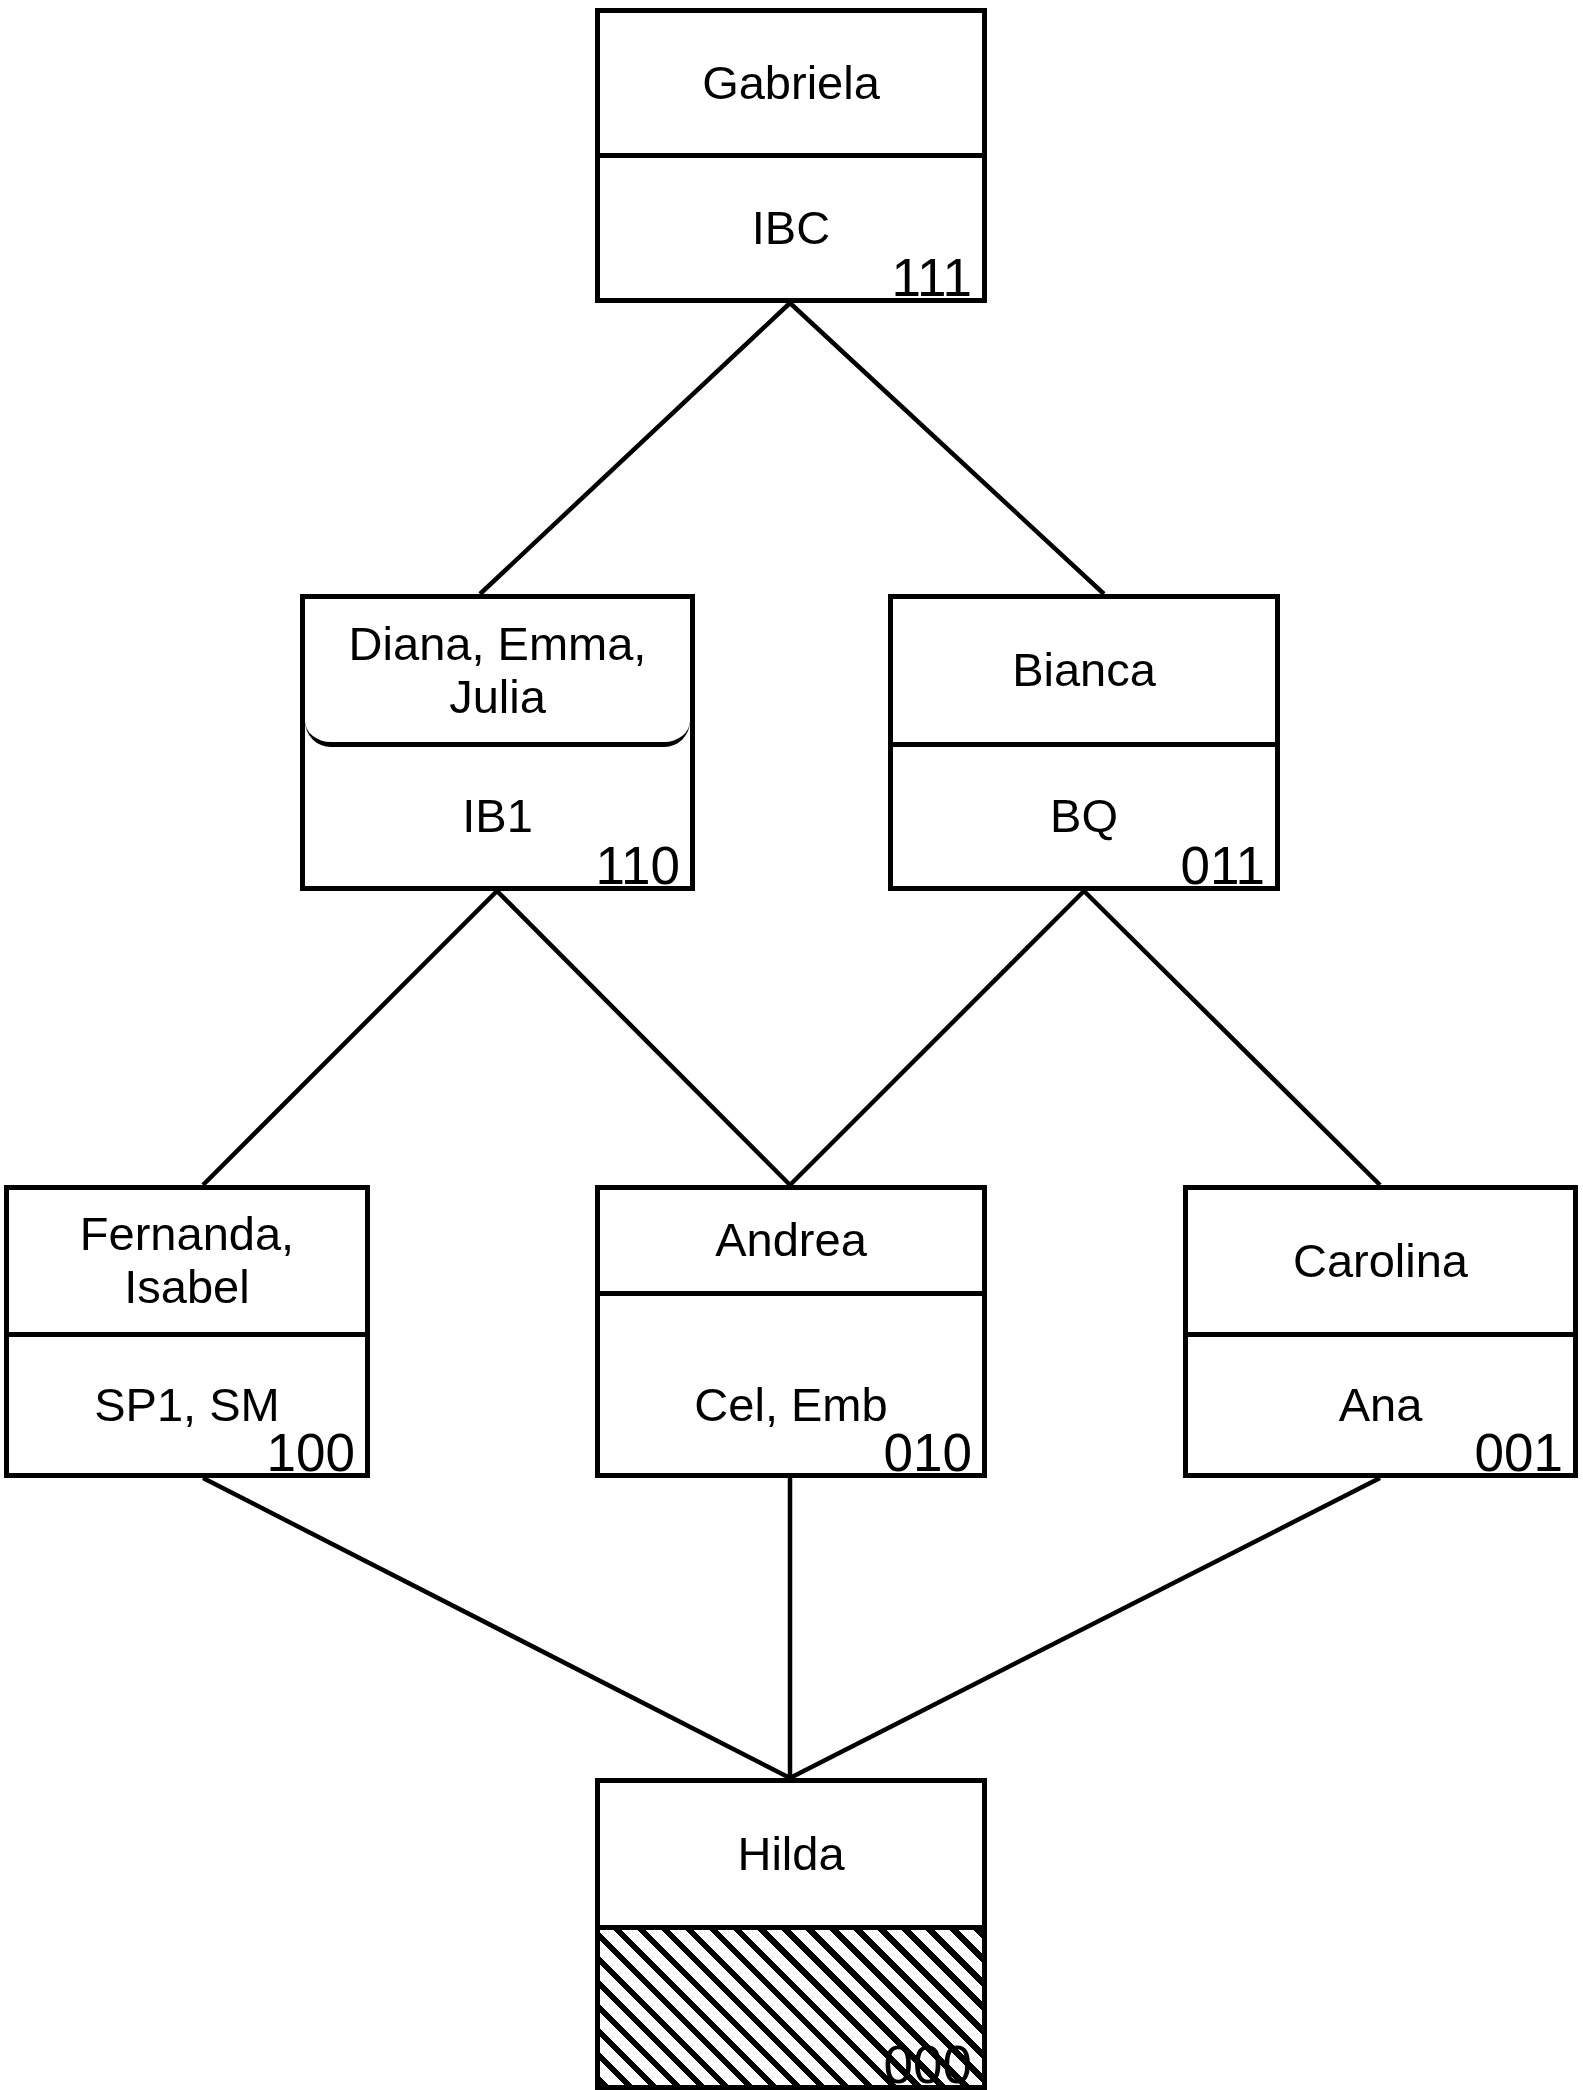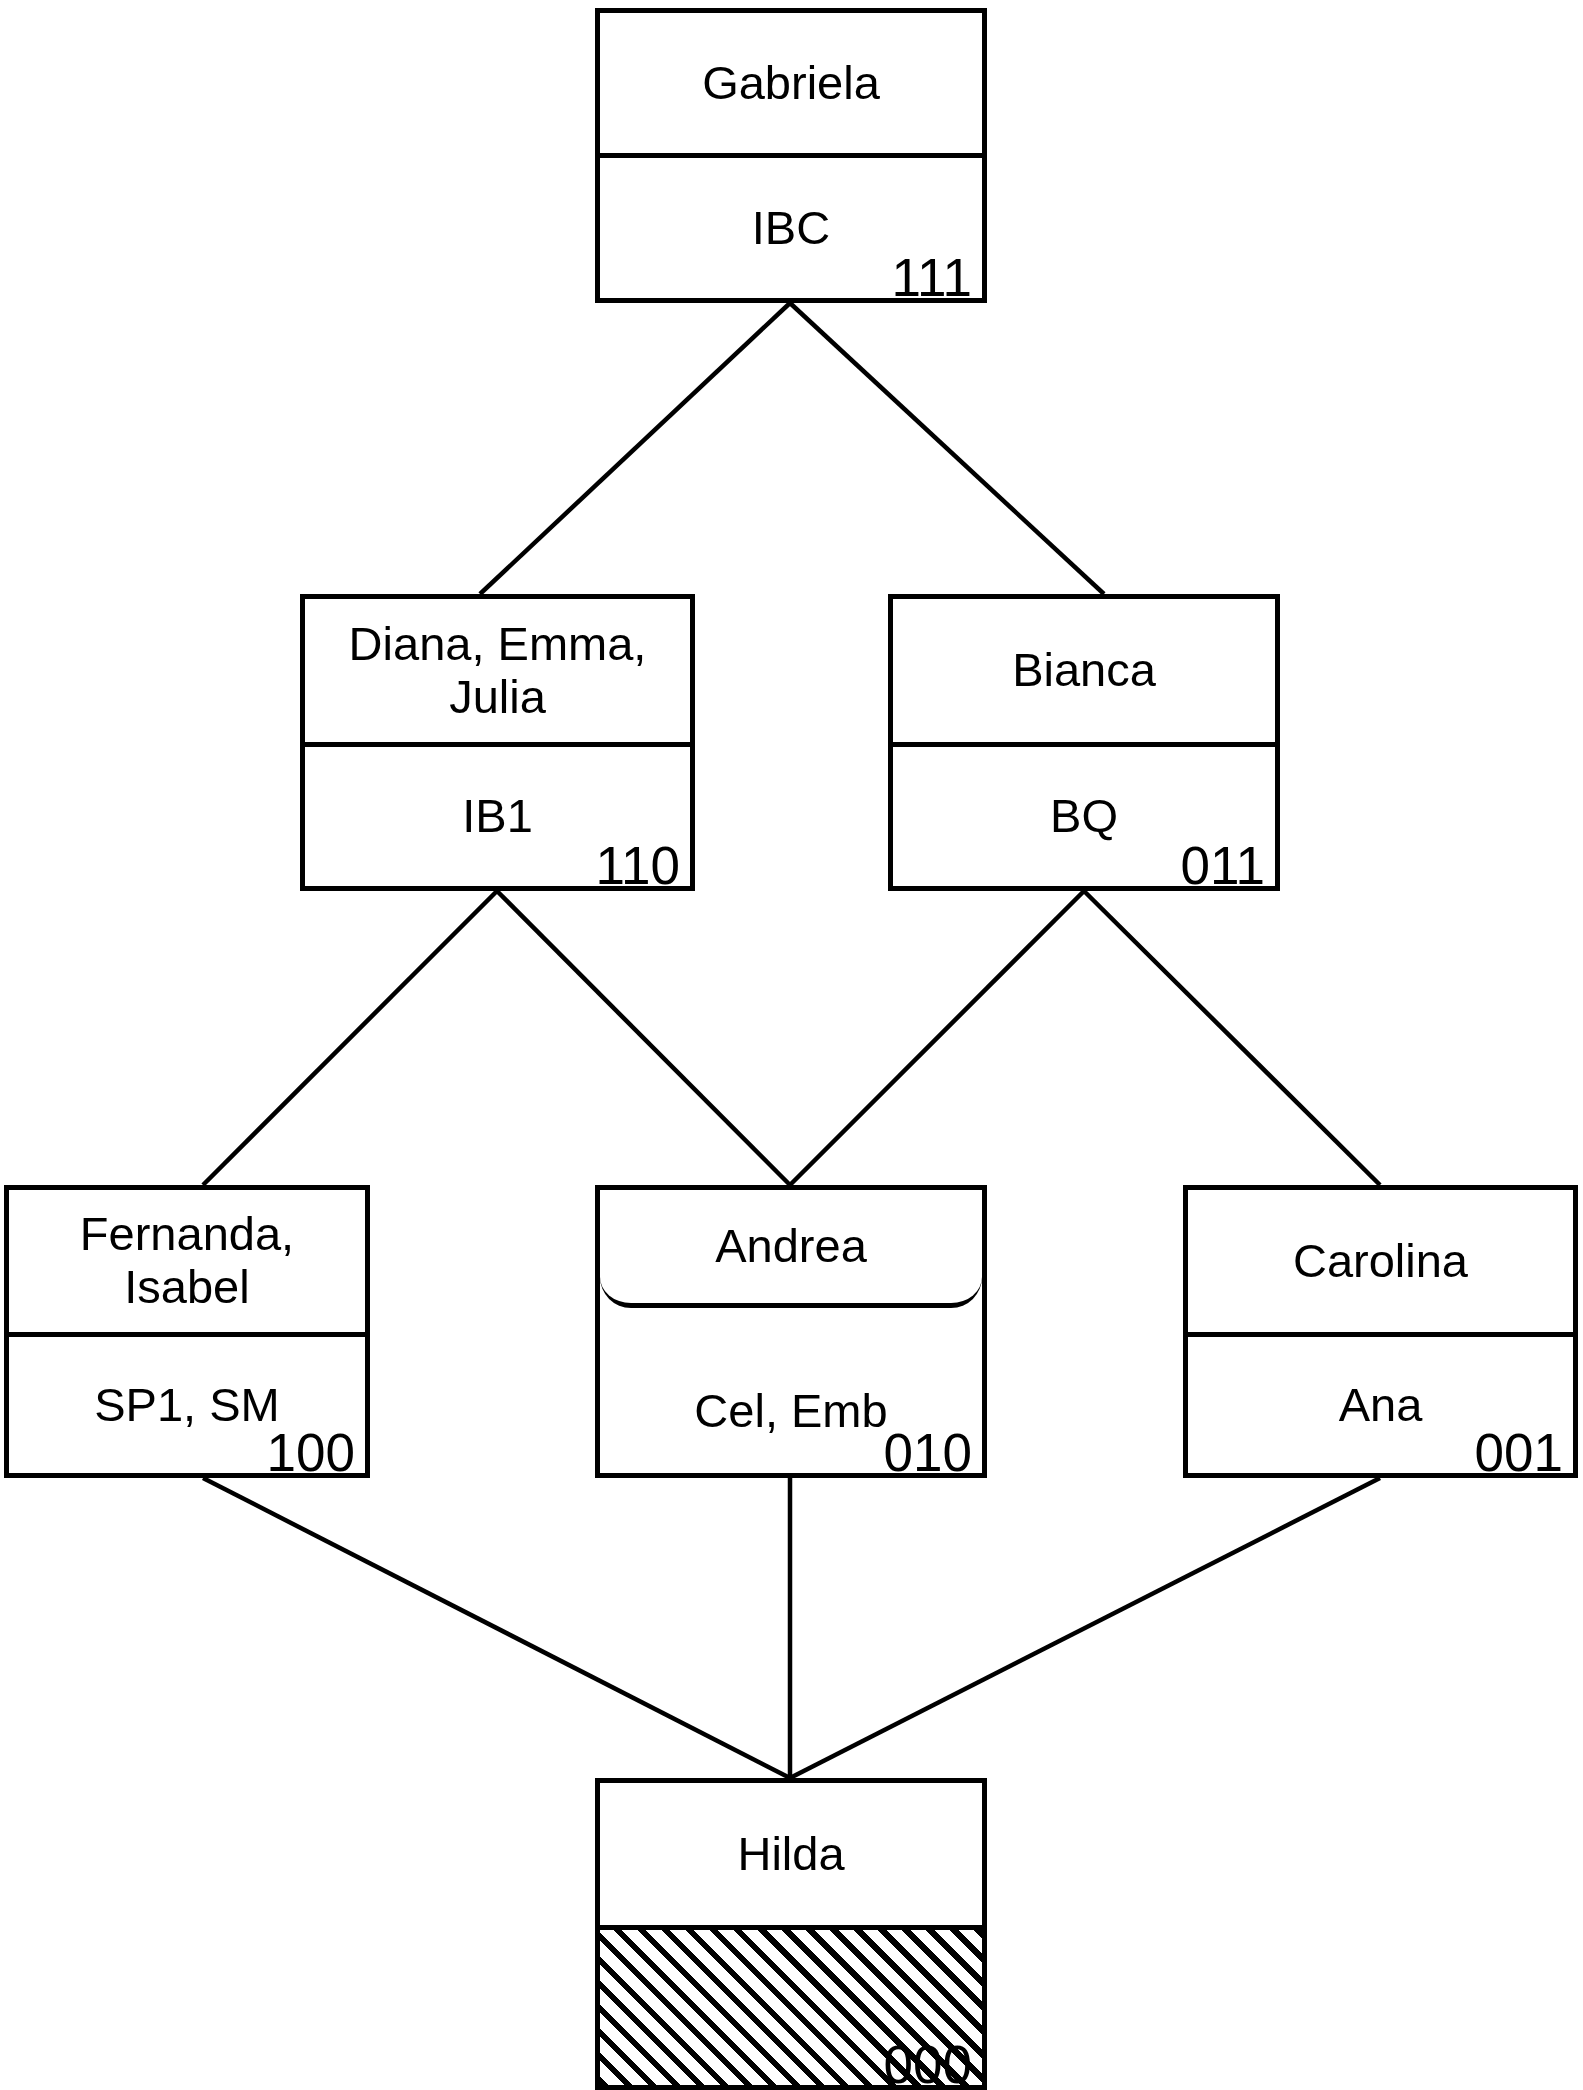--- a/index.html
+++ b/index.html
@@ -97,42 +97,42 @@
 
   <div id="node-layer">
       <div class="node" style="left: 595px; top: 8px; width: 392px; height: 295px;">
         <div class="node-objects" style="height: 145px;">Gabriela</div>
         <div class="node-attrs" style="flex: 1 1 auto;">
           <span>IBC</span>
           <span class="node-code">111</span>
         </div>
       </div>
       <div class="node" style="left: 300px; top: 594px; width: 395px; height: 297px;">
-        <div class="node-objects" style="height: 148px;">Diana, Emma, Julia</div>
+        <div class="node-objects" style="height: 148px; border-radius: 26px;">Diana, Emma, Julia</div>
         <div class="node-attrs" style="flex: 1 1 auto;">
           <span>IB1</span>
           <span class="node-code">110</span>
         </div>
       </div>
       <div class="node" style="left: 888px; top: 594px; width: 392px; height: 297px;">
         <div class="node-objects" style="height: 148px;">Bianca</div>
         <div class="node-attrs" style="flex: 1 1 auto;">
           <span>BQ</span>
           <span class="node-code">011</span>
         </div>
       </div>
       <div class="node" style="left: 4px; top: 1185px; width: 366px; height: 293px;">
         <div class="node-objects" style="height: 147px;">Fernanda, Isabel</div>
         <div class="node-attrs" style="flex: 1 1 auto;">
           <span>SP1, SM</span>
           <span class="node-code">100</span>
         </div>
       </div>
       <div class="node" style="left: 595px; top: 1185px; width: 392px; height: 293px;">
-        <div class="node-objects" style="height: 118px; border-radius: 31px;">Andrea</div>
+        <div class="node-objects" style="height: 106px;">Andrea</div>
         <div class="node-attrs" style="flex: 1 1 auto; margin-top: 42px;">
           <span>Cel, Emb</span>
           <span class="node-code">010</span>
         </div>
       </div>
       <div class="node" style="left: 1183px; top: 1185px; width: 395px; height: 293px;">
         <div class="node-objects" style="height: 147px;">Carolina</div>
         <div class="node-attrs" style="flex: 1 1 auto;">
           <span>Ana</span>
           <span class="node-code">001</span>

